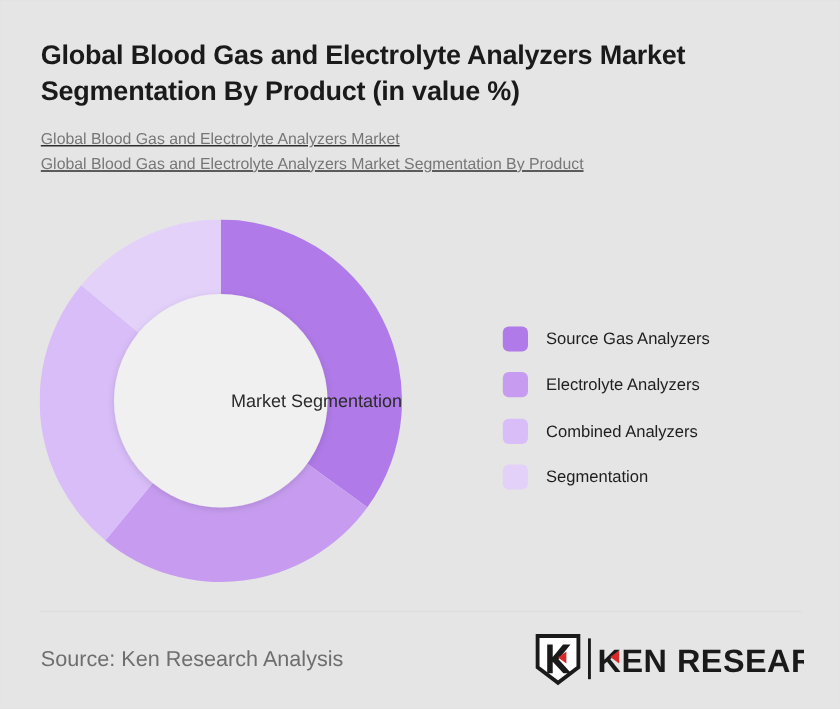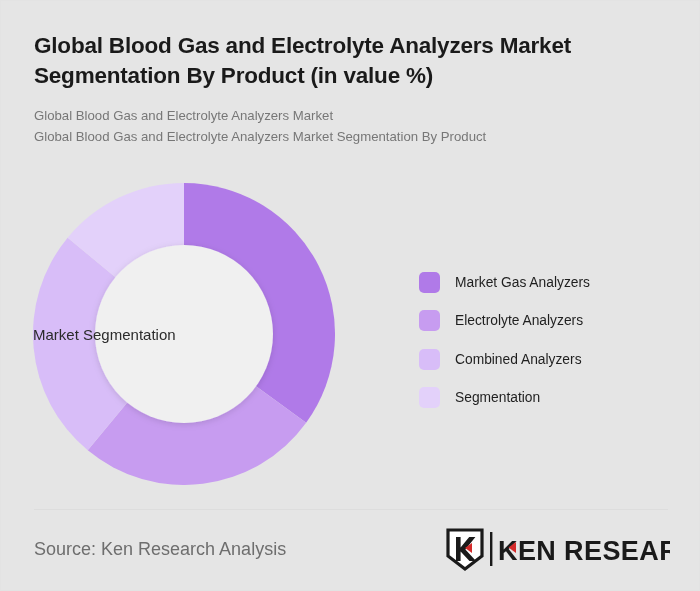--- a/index.html
+++ b/index.html
@@ -28,20 +28,21 @@
   .title {
     font-size: 22.5px;
     font-weight: bold;
     color: #1a1a1a;
     line-height: 1.32;
     letter-spacing: -0.2px;
     margin: 0;
   }
   .subtitles {
     margin-top: 16px;
+    text-decoration: underline;
   }
   .subtitle {
     font-size: 13.2px;
     color: #777777;
     line-height: 1.55;
   }
   .chart-area {
     position: absolute;
     left: 0;
     top: 170px;
@@ -61,21 +62,21 @@
     height: 302px;
   }
   .center-label {
     position: absolute;
     left: 0;
     top: 0;
     width: 302px;
     height: 302px;
     display: flex;
     align-items: center;
-    justify-content: flex-start;
+    justify-content: flex-end;
     pointer-events: none;
   }
   .center-label span {
     font-size: 15px;
     color: #2b2b2b;
     white-space: nowrap;
   }
   .legend {
     position: absolute;
     left: 418px;
@@ -160,21 +161,21 @@
         <circle cx="151" cy="151" r="89" fill="#f0f0f0" filter="url(#holeShadow)"></circle>
       </svg>
       <div class="center-label">
         <span>Market Segmentation</span>
       </div>
     </div>
 
     <div class="legend" id="legend">
         <div class="legend-item">
           <span class="legend-swatch" style="background: rgb(176, 122, 232);"></span>
-          <span class="legend-label">Market Gas Analyzers</span>
+          <span class="legend-label">Source Gas Analyzers</span>
         </div>
         <div class="legend-item">
           <span class="legend-swatch" style="background: rgb(199, 156, 240);"></span>
           <span class="legend-label">Electrolyte Analyzers</span>
         </div>
         <div class="legend-item">
           <span class="legend-swatch" style="background: rgb(216, 189, 248);"></span>
           <span class="legend-label">Combined Analyzers</span>
         </div>
         <div class="legend-item">

